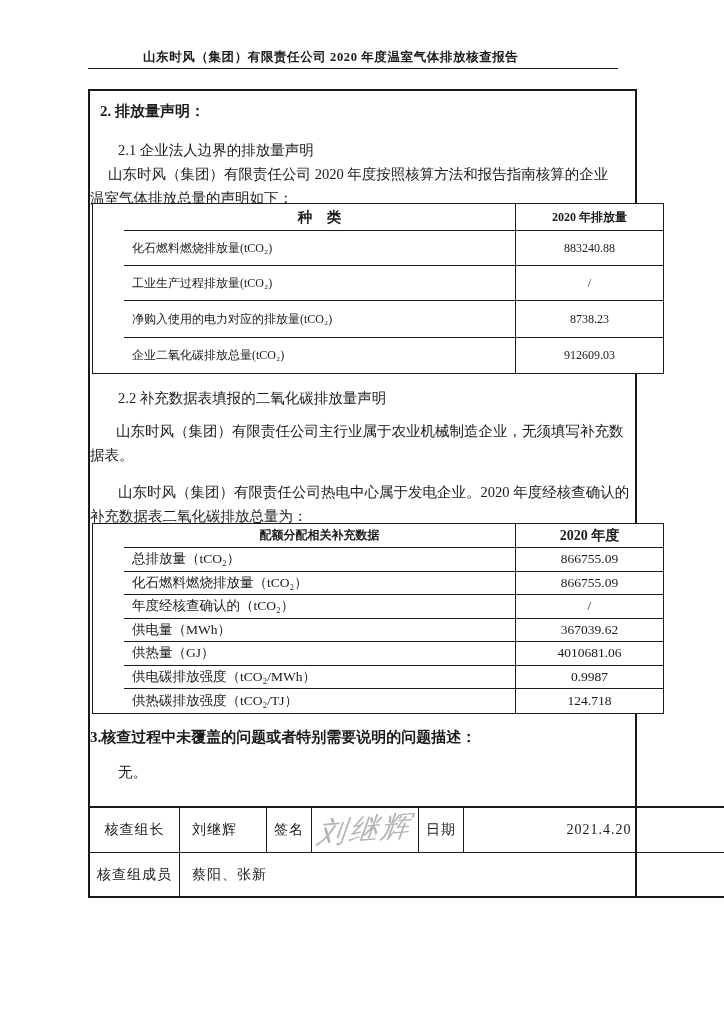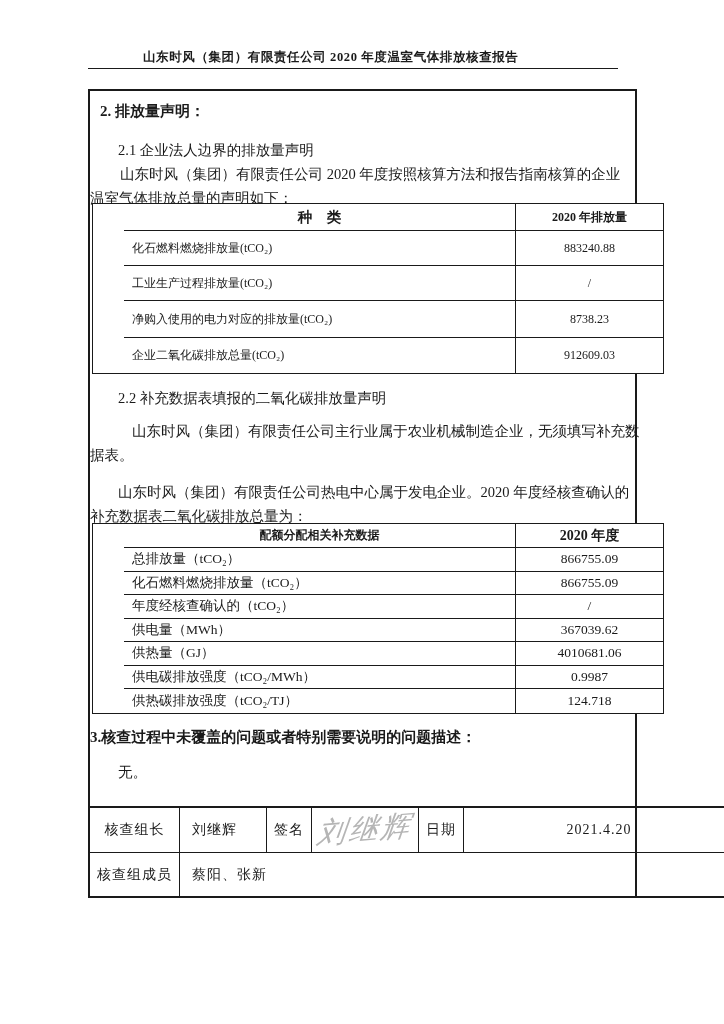--- a/index.html
+++ b/index.html
@@ -63,21 +63,21 @@
 
   <div class="abs doc-title">山东时风（集团）有限责任公司 2020 年度温室气体排放核查报告</div>
   <div class="abs header-rule"></div>
 
   <div class="abs outer-box"></div>
 
   <div class="abs line h-bold" style="left:100px;top:102px;">2. 排放量声明：</div>
 
   <div class="abs line" style="left:118px;top:141px;">2.1 企业法人边界的排放量声明</div>
 
-  <div class="abs line" style="left:120px;top:165px;">山东时风（集团）有限责任公司 2020 年度按照核算方法和报告指南核算的企业</div>
+  <div class="abs line" style="left:108px;top:165px;">山东时风（集团）有限责任公司 2020 年度按照核算方法和报告指南核算的企业</div>
   <div class="abs line" style="left:90px;top:189px;">温室气体排放总量的声明如下：</div>
 
   <div class="abs tbl" id="table1">
     <div class="cell head" style="font-size:14.5px;">种　类</div>
     <div class="cell head last-col">2020 年排放量</div>
 
     <div class="cell lab">化石燃料燃烧排放量(tCO₂)</div>
     <div class="cell val last-col">883240.88</div>
 
     <div class="cell lab">工业生产过程排放量(tCO₂)</div>
@@ -85,21 +85,21 @@
 
     <div class="cell lab">净购入使用的电力对应的排放量(tCO₂)</div>
     <div class="cell val last-col">8738.23</div>
 
     <div class="cell lab last-row">企业二氧化碳排放总量(tCO₂)</div>
     <div class="cell val last-col last-row">912609.03</div>
   </div>
 
   <div class="abs line" style="left:118px;top:389px;">2.2 补充数据表填报的二氧化碳排放量声明</div>
 
-  <div class="abs line" style="left:132px;top:422px;">山东时风（集团）有限责任公司主行业属于农业机械制造企业，无须填写补充数</div>
+  <div class="abs line" style="left:116px;top:422px;">山东时风（集团）有限责任公司主行业属于农业机械制造企业，无须填写补充数</div>
   <div class="abs line" style="left:90px;top:446px;">据表。</div>
 
   <div class="abs line" style="left:118px;top:483px;">山东时风（集团）有限责任公司热电中心属于发电企业。2020 年度经核查确认的</div>
   <div class="abs line" style="left:90px;top:507px;">补充数据表二氧化碳排放总量为：</div>
 
   <div class="abs tbl" id="table2">
     <div class="cell head" style="font-size:12px;">配额分配相关补充数据</div>
     <div class="cell head last-col" style="font-size:14px;">2020 年度</div>
 
     <div class="cell lab">总排放量（tCO₂）</div>

